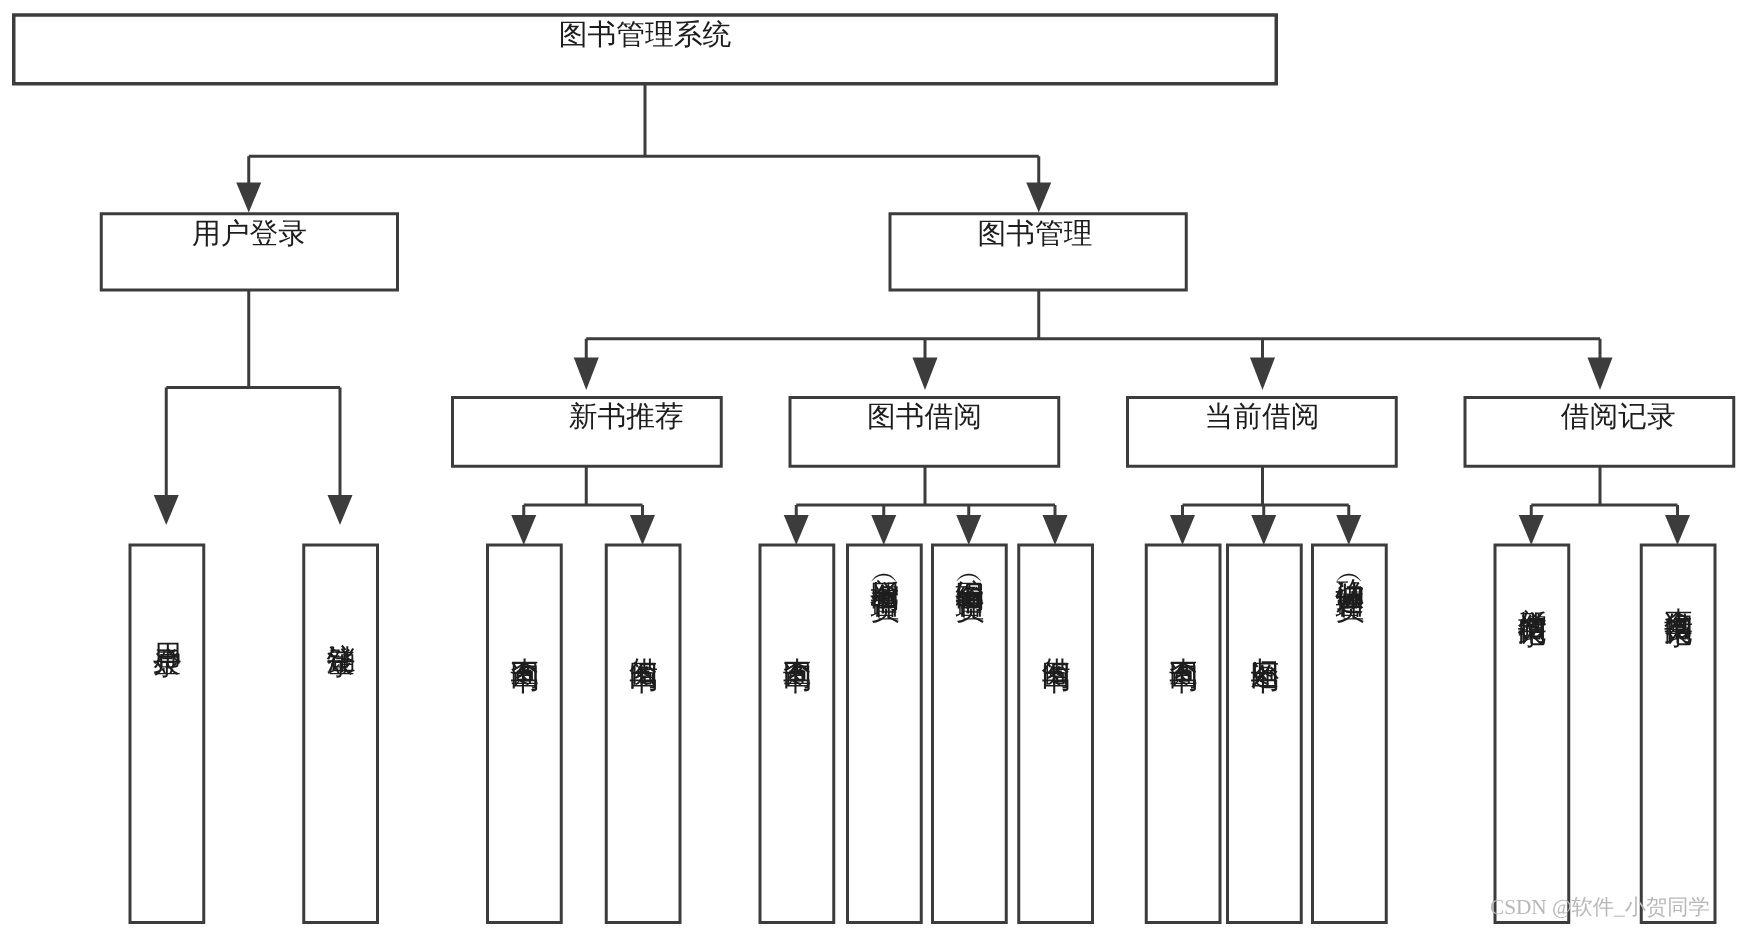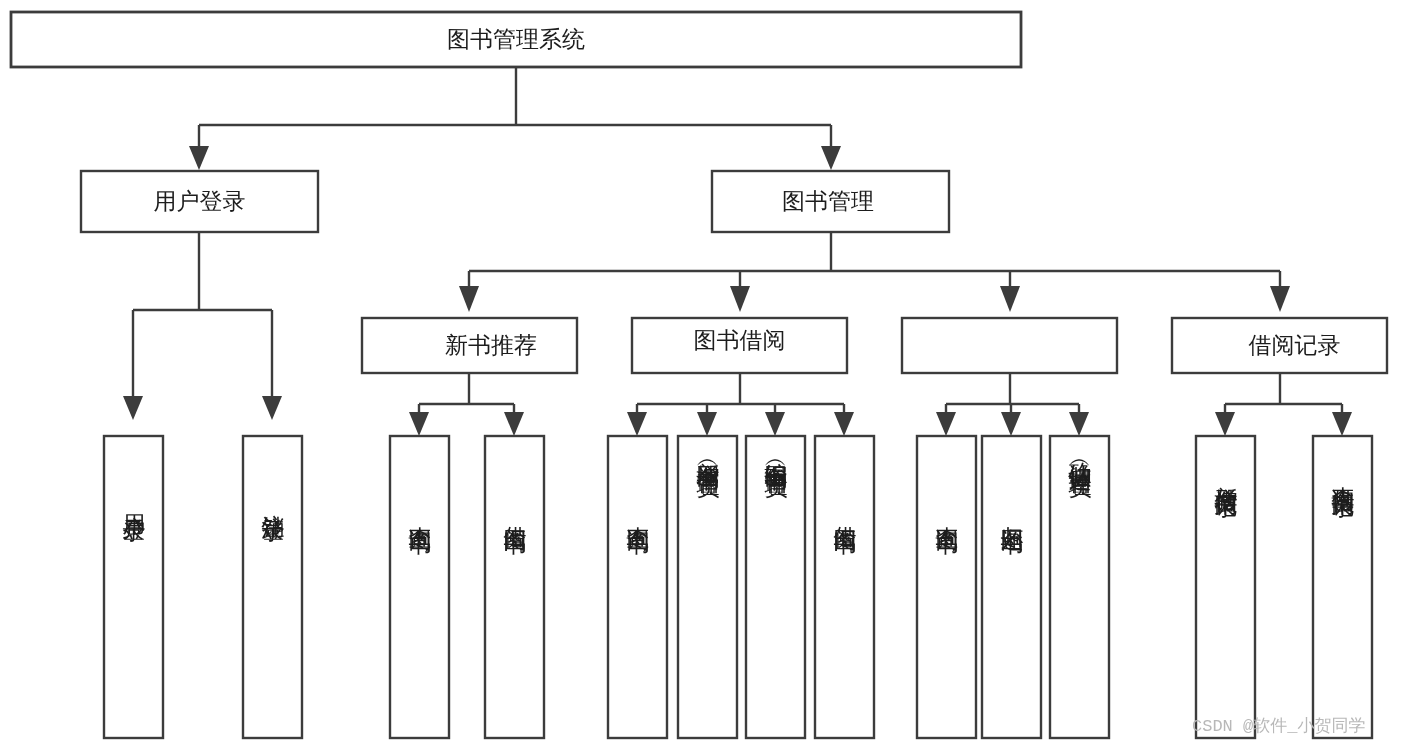--- a/index.html
+++ b/index.html
@@ -36,21 +36,21 @@
     stroke: #3c3c3c;
     stroke-width: 2.4;
     fill: none;
   }
   .arrow-head {
     fill: #3c3c3c;
     stroke: none;
   }
   .watermark {
     position: absolute;
-    font-family: Liberation Mono, monospace;
+    font-family: Liberation Serif, serif;
     font-size: 17px;
     color: #b8b8b8;
     left: 1192px;
     top: 714px;
     white-space: nowrap;
     pointer-events: none;
   }
   .vtext-wrap {
     position: absolute;
     display: flex;
@@ -64,21 +64,20 @@
     font-family: "Liberation Sans", "DejaVu Sans", sans-serif;
     font-size: 23px;
     line-height: 1.04;
     letter-spacing: 2px;
     color: #1d1d1d;
     white-space: nowrap;
   }
   .htext-wrap {
     position: absolute;
     display: flex;
-    align-items: center;
     justify-content: center;
     pointer-events: none;
   }
   .htext {
     font-family: "Liberation Sans", "DejaVu Sans", sans-serif;
     font-size: 23px;
     color: #1d1d1d;
     white-space: nowrap;
   }
 </style>
@@ -155,26 +154,29 @@
     <span class="htext">图书管理系统</span>
   </div>
 
   <div class="htext-wrap" style="left:81px; top:171px; width:237px; height:61px;">
     <span class="htext">用户登录</span>
   </div>
   <div class="htext-wrap" style="left:712px; top:171px; width:232px; height:61px;">
     <span class="htext">图书管理</span>
   </div>
 
-  <div class="htext-wrap" style="left:370px; top:318px; width:242px; height:55px;">
+  <div class="htext-wrap" style="left:380px; top:318px; width:242px; height:55px;">
     <span class="htext">新书推荐</span>
   </div>
   <div class="htext-wrap" style="left:632px; top:318px; width:215px; height:45px;">
     <span class="htext">图书借阅</span>
   </div>
+  <div class="htext-wrap" style="left:902px; top:318px; width:215px; height:55px;">
+    <span class="htext">当前借阅</span>
+  </div>
   <div class="htext-wrap" style="left:1172px; top:318px; width:245px; height:55px;">
     <span class="htext">借阅记录</span>
   </div>
 
   <div class="vtext-wrap" style="left:104px; top:496px; width:59px; height:240px;">
     <span class="vtext">用户登录</span>
   </div>
   <div class="vtext-wrap" style="left:243px; top:496px; width:59px; height:240px;">
     <span class="vtext">注销登录</span>
   </div>

